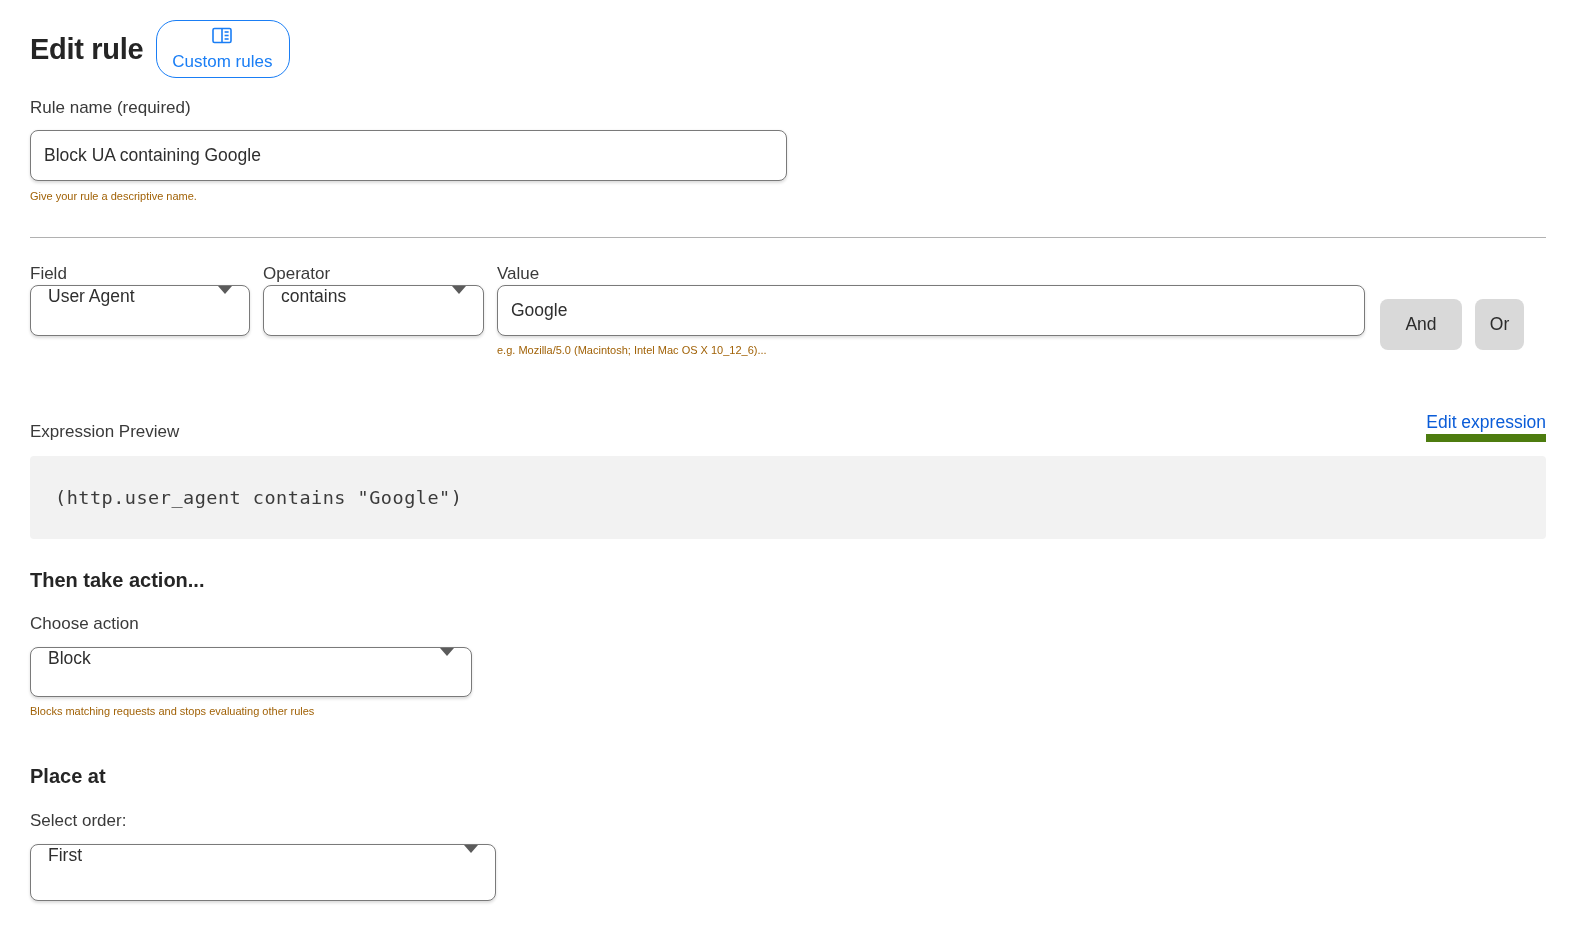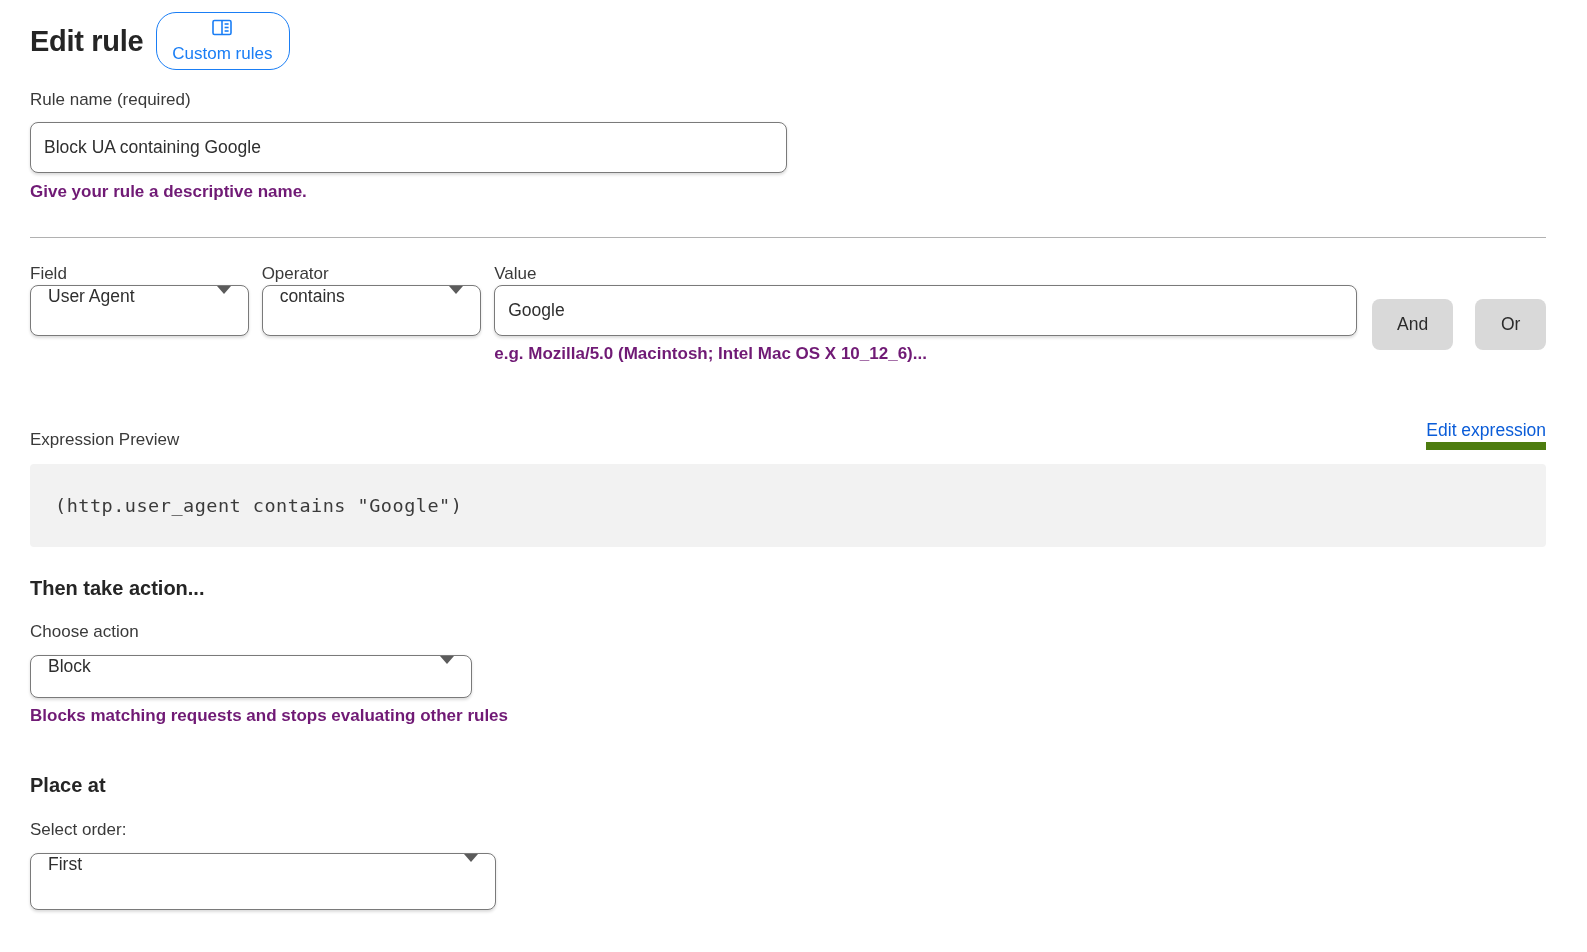--- a/index.html
+++ b/index.html
@@ -3,39 +3,39 @@
 <meta charset="utf-8">
 <style>
   * { box-sizing: border-box; }
   html, body { margin: 0; padding: 0; background: #ffffff; }
   body {
     width: 1587px; height: 952px;
     font-family: "Liberation Sans", sans-serif;
     color: #333333;
     overflow: hidden;
   }
-  .container { padding: 20px 41px 0 30px; width: 1587px; }
+  .container { padding: 28px 41px 0 30px; width: 1587px; }
 
   
   .header-row { display: flex; align-items: center; gap: 13px; height: 42px; }
   .page-title {
     font-size: 29px; font-weight: 700; color: #252525; margin: 0;
     letter-spacing: -0.3px;
   }
   .docs-pill {
     display: inline-flex; align-items: center; gap: 9px;
     border: 1.5px solid #1a7ef5; color: #1a7ef5; background: #fff;
     border-radius: 20px; padding: 6px 17px 7px 15px;
     font-size: 17px; cursor: pointer; line-height: 1; flex-direction: column;
   }
   .docs-pill svg { display: block; }
 
   
   .field-label { font-size: 17px; color: #3a3a3a; display: block; }
-  .helper-text { font-size: 17px; color: #701a75; font-weight: bold; }
+  .helper-text { font-size: 11px; color: #a16207; }
   .text-input {
     height: 51px; border: 1px solid #7a7a7a; border-radius: 8px;
     padding: 0 13px; font-size: 17.5px; color: #2f2f2f;
     font-family: "Liberation Sans", sans-serif; background: #fff;
     box-shadow: 0 1.5px 3px rgba(0,0,0,0.14); outline: none; width: 100%;
   }
   .select-box {
     height: 51px; border: 1px solid #7a7a7a; border-radius: 8px;
     background: #fff; box-shadow: 0 1.5px 3px rgba(0,0,0,0.14);
     display: flex; align-items: flex-start; justify-content: space-between;
@@ -61,21 +61,21 @@
   .cond-col .field-label { margin-bottom: 1px; }
   .col-field  { width: 220px; margin-right: 13px; }
   .col-op     { width: 221px; margin-right: 13px; }
   .col-value  { width: 868px; }
   .logic-btn {
     height: 51px; margin-top: 35px; border: none; border-radius: 8px;
     background: #d9d9d9; color: #2b2b2b; font-size: 17.5px;
     font-family: "Liberation Sans", sans-serif; cursor: pointer;
   }
   .and-btn { width: 82px; margin-left: 15px; }
-  .or-btn  { width: 71px; margin-left: 22px; }
+  .or-btn  { width: 49px; margin-left: 13px; }
   .value-helper { margin-top: 8px; }
 
   
   .expression-section { margin-top: 56px; }
   .expr-header {
     display: flex; justify-content: space-between; align-items: flex-end;
     margin-bottom: 14px;
     text-align: center;
   }
   .edit-expression-link {
@@ -90,21 +90,21 @@
     font-family: "DejaVu Sans Mono", monospace;
     font-size: 18.5px; color: #3b3b3b; letter-spacing: 0.5px;
   }
 
   
   .section-heading {
     font-size: 20px; font-weight: 700; color: #252525; margin: 0;
   }
   .action-section { margin-top: 30px; }
   .action-section .field-label { margin-top: 22px; }
-  .action-select { width: 442px; height: 43px; margin-top: 13px; }
+  .action-select { width: 442px; height: 50px; margin-top: 13px; }
   .action-section .helper-text { margin-top: 8px; }
 
   
   .place-section { margin-top: 48px; }
   .place-section .field-label { margin-top: 23px; }
   .order-select { width: 466px; height: 57px; margin-top: 13px; }
 </style>
 </head>
 <body>
 

